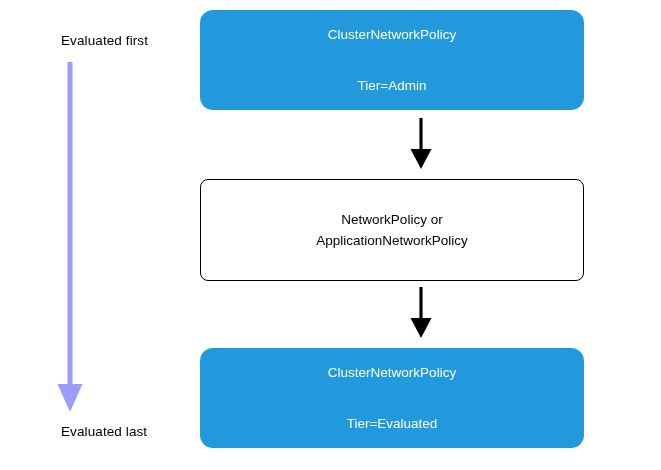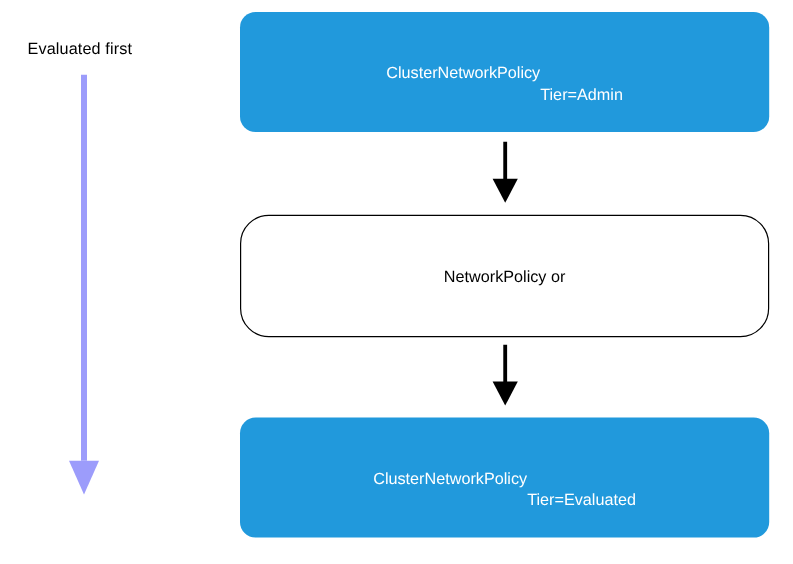--- a/index.html
+++ b/index.html
@@ -19,40 +19,41 @@
     height: 470px;
   }
 
   
   .order-label {
     position: absolute;
     font-size: 13.5px;
     color: #000000;
     white-space: nowrap;
     letter-spacing: 0.1px;
+    margin-left: 38px;
   }
   #label-first { left: 23px; top: 33px; }
   #label-last  { left: 23px; top: 424px; }
 
   #order-arrow {
     position: absolute;
     left: 48px;
     top: 62px;
     width: 44px;
     height: 352px;
   }
 
   
   .flow-box {
     position: absolute;
     left: 200px;
-    width: 441px;
+    width: 384px;
     box-sizing: border-box;
     display: flex;
-    flex-direction: row;
+    flex-direction: column;
     align-items: center;
     justify-content: center;
   }
   .flow-box .line {
     text-align: center;
     white-space: nowrap;
   }
 
   .box-blue {
     background: #2199DC;
@@ -61,21 +62,21 @@
   }
   .box-blue .line {
     color: #ffffff;
     font-size: 13.5px;
   }
   .box-blue .line + .line { margin-top: 36px; }
 
   .box-white {
     background: #ffffff;
     border: 1.4px solid #000000;
-    border-radius: 24px;
+    border-radius: 8px;
     height: 102px;
   }
   .box-white .line {
     color: #000000;
     font-size: 13.5px;
     line-height: 21px;
   }
 
   #box-admin    { top: 10px; }
   #box-middle   { top: 179px; }
@@ -95,33 +96,35 @@
 
 <div id="diagram">
 
   <div class="order-label" id="label-first">Evaluated first</div>
 
   <svg id="order-arrow" viewBox="0 0 44 352">
     <line x1="22" y1="0" x2="22" y2="322" stroke="#9C9CFB" stroke-width="5"></line>
     <polygon points="22,350 9.5,322 34.5,322" fill="#9C9CFB"></polygon>
   </svg>
 
+  <div class="order-label" id="label-last">Evaluated last</div>
 
   <div class="flow-box box-blue" id="box-admin">
     <div class="line">ClusterNetworkPolicy</div>
     <div class="line">Tier=Admin</div>
   </div>
 
   <svg class="connector" id="connector-1" viewBox="0 0 32 52">
     <line x1="16" y1="0" x2="16" y2="34" stroke="#000000" stroke-width="3.2"></line>
     <polygon points="16,51 5.5,31 26.5,31" fill="#000000"></polygon>
   </svg>
 
   <div class="flow-box box-white" id="box-middle">
     <div class="line">NetworkPolicy or</div>
+    <div class="line">ApplicationNetworkPolicy</div>
   </div>
 
   <svg class="connector" id="connector-2" viewBox="0 0 32 52">
     <line x1="16" y1="0" x2="16" y2="34" stroke="#000000" stroke-width="3.2"></line>
     <polygon points="16,51 5.5,31 26.5,31" fill="#000000"></polygon>
   </svg>
 
   <div class="flow-box box-blue" id="box-baseline">
     <div class="line">ClusterNetworkPolicy</div>
     <div class="line">Tier=Evaluated</div>

